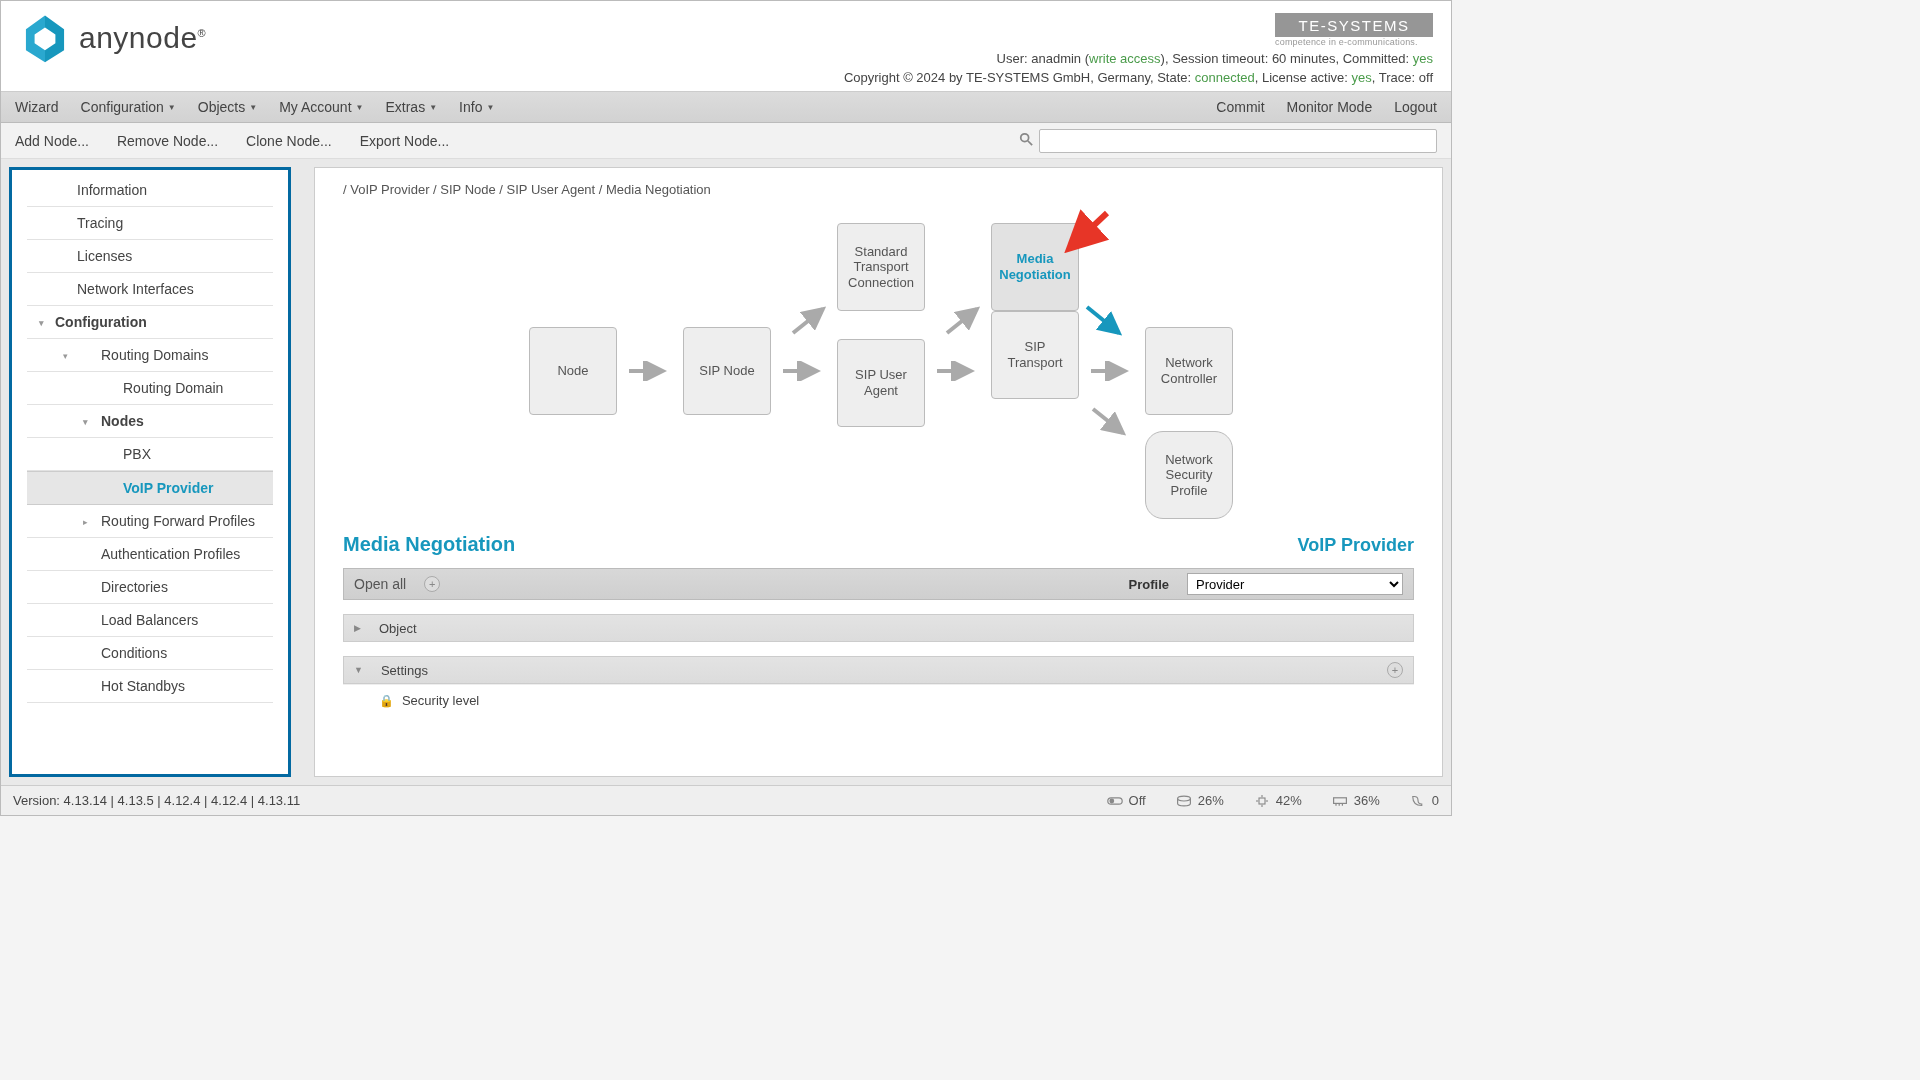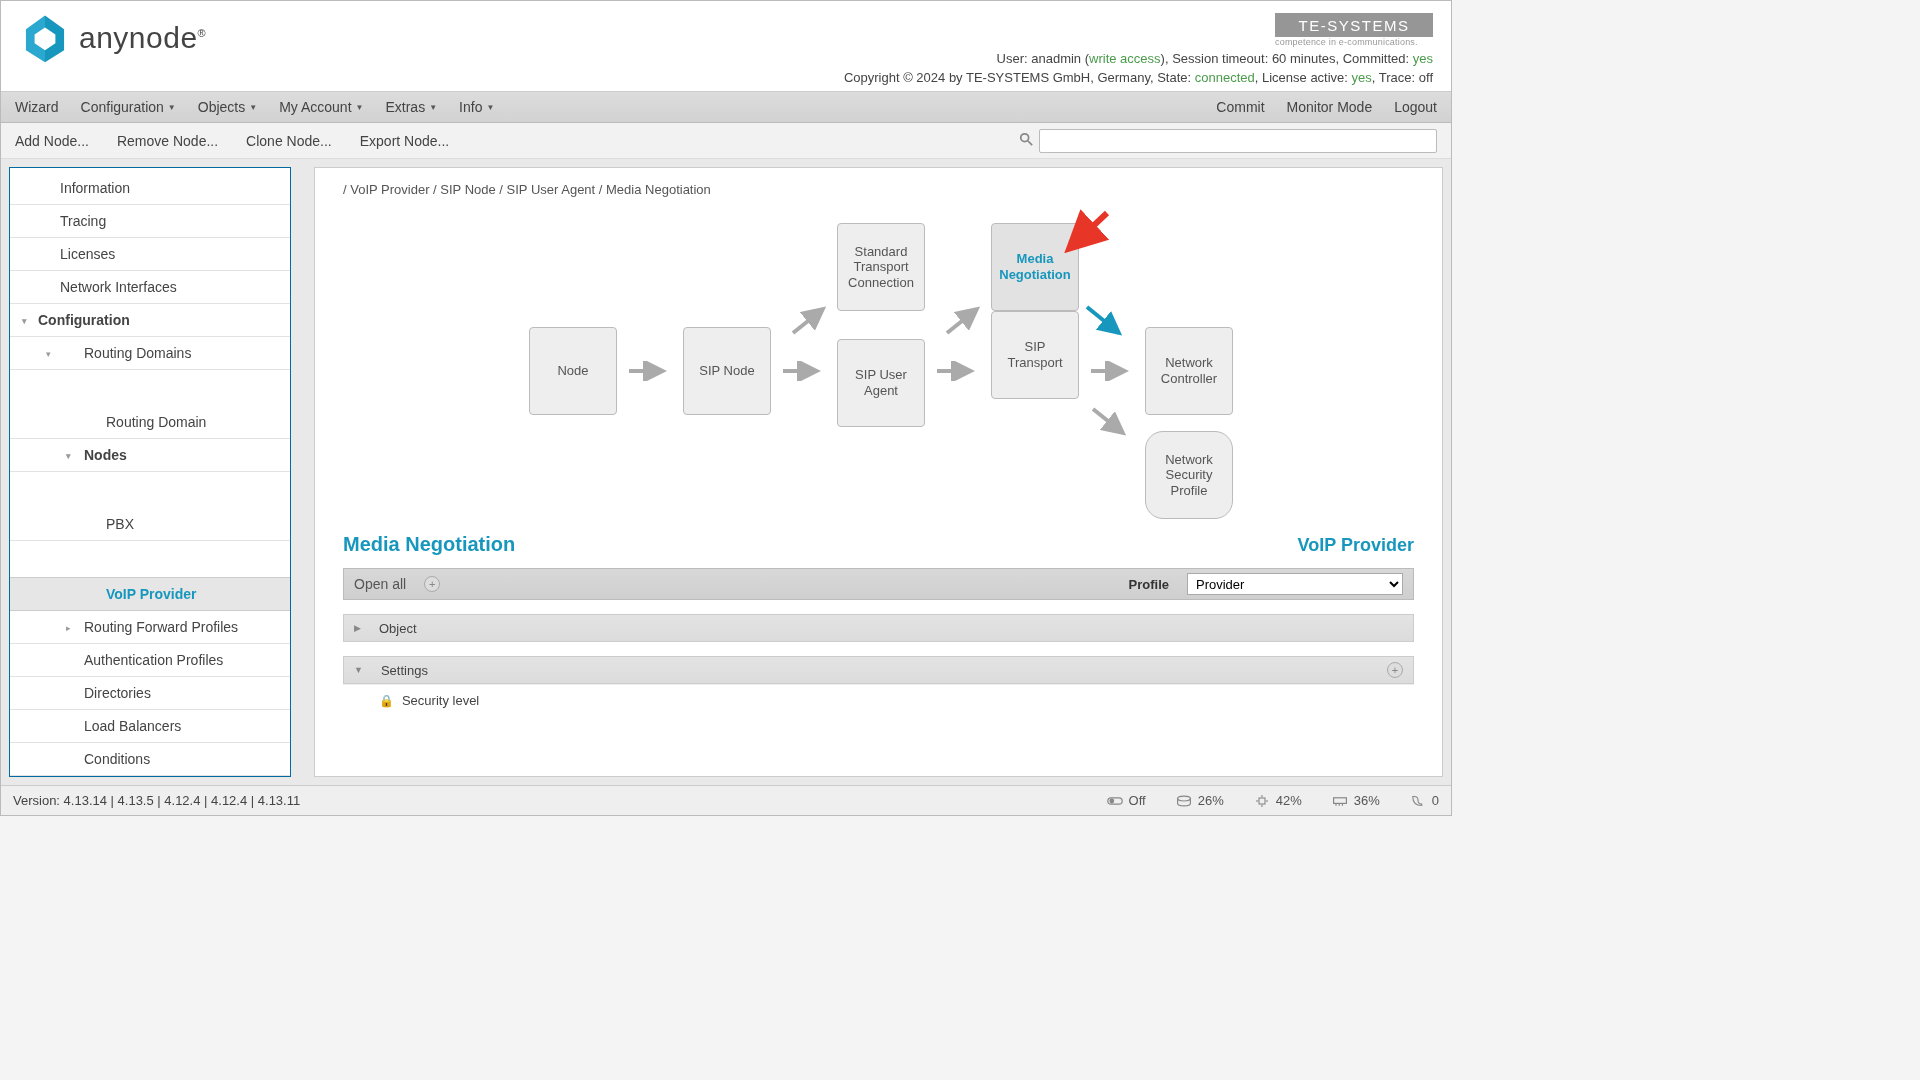--- a/index.html
+++ b/index.html
@@ -30,35 +30,35 @@
   .action-link { color: #444; font-size: 14px; cursor: pointer; }
   .search-box { display: flex; align-items: center; gap: 6px; }
   .search-icon { color: #888; font-size: 14px; }
   .search-input { width: 398px; height: 24px; border: 1px solid #bbb; border-radius: 2px; padding: 0 6px; font-size: 13px; }
 
   
   .body-row { flex: 1; display: flex; overflow: hidden; background: #e9e9e9; padding: 8px; gap: 8px; }
   
   
   .sidebar-wrap { width: 282px; position: relative; }
-  .sidebar { background: #fff; border: 1px solid #0369a1; height: 100%; overflow-y: auto; padding: 4px 0; position: relative; }
+  .sidebar { background: #fff; border: 3px solid #0369a1; height: 100%; overflow-y: auto; padding: 4px 15px; position: relative; }
   .sidebar::-webkit-scrollbar { width: 14px; }
   .sidebar::-webkit-scrollbar-track { background: #eee; }
   .sidebar::-webkit-scrollbar-thumb { background: #c7c7c7; border: 1px solid #aaa; }
   .side-item { padding: 8px 10px 8px 50px; border-bottom: 1px solid #e2e2e2; font-size: 14px; color: #444; cursor: pointer; position: relative; }
   .side-item.l0 { padding-left: 50px; }
   .side-item.head0 { padding-left: 28px; font-weight: bold; }
   .side-item.head0::before { content: "▾"; position: absolute; left: 12px; font-size: 9px; color: #999; top: 12px; }
   .side-item.head1 { padding-left: 52px; font-weight: normal; }
   .side-item.head1::before { content: "▾"; position: absolute; left: 36px; font-size: 9px; color: #999; top: 12px; }
   .side-item.head1b { padding-left: 74px; font-weight: bold; }
   .side-item.head1b::before { content: "▾"; position: absolute; left: 56px; font-size: 9px; color: #999; top: 12px; }
   .side-item.head1c { padding-left: 74px; }
   .side-item.head1c::before { content: "▸"; position: absolute; left: 56px; font-size: 9px; color: #999; top: 12px; }
-  .side-item.l2 { padding-left: 96px; margin-top: 36px; }
+  .side-item.l2 { padding-left: 96px; }
   .side-item.l3 { padding-left: 74px; }
   .side-item.active { background: #e6e6e6; color: #1797bd; font-weight: bold; border-top: 1px solid #ccc; border-bottom: 1px solid #ccc; }
 
   
   .main-wrap { flex: 1; position: relative; padding-left: 15px; }
   .main { background: #fff; border: 1px solid #ccc; height: 100%; overflow-y: auto; padding: 14px 28px; position: relative; }
   .main::-webkit-scrollbar { width: 14px; }
   .main::-webkit-scrollbar-track { background: #eee; }
   .main::-webkit-scrollbar-thumb { background: #c7c7c7; border: 1px solid #aaa; }
   .breadcrumb { font-size: 13px; color: #555; margin-bottom: 10px; }

